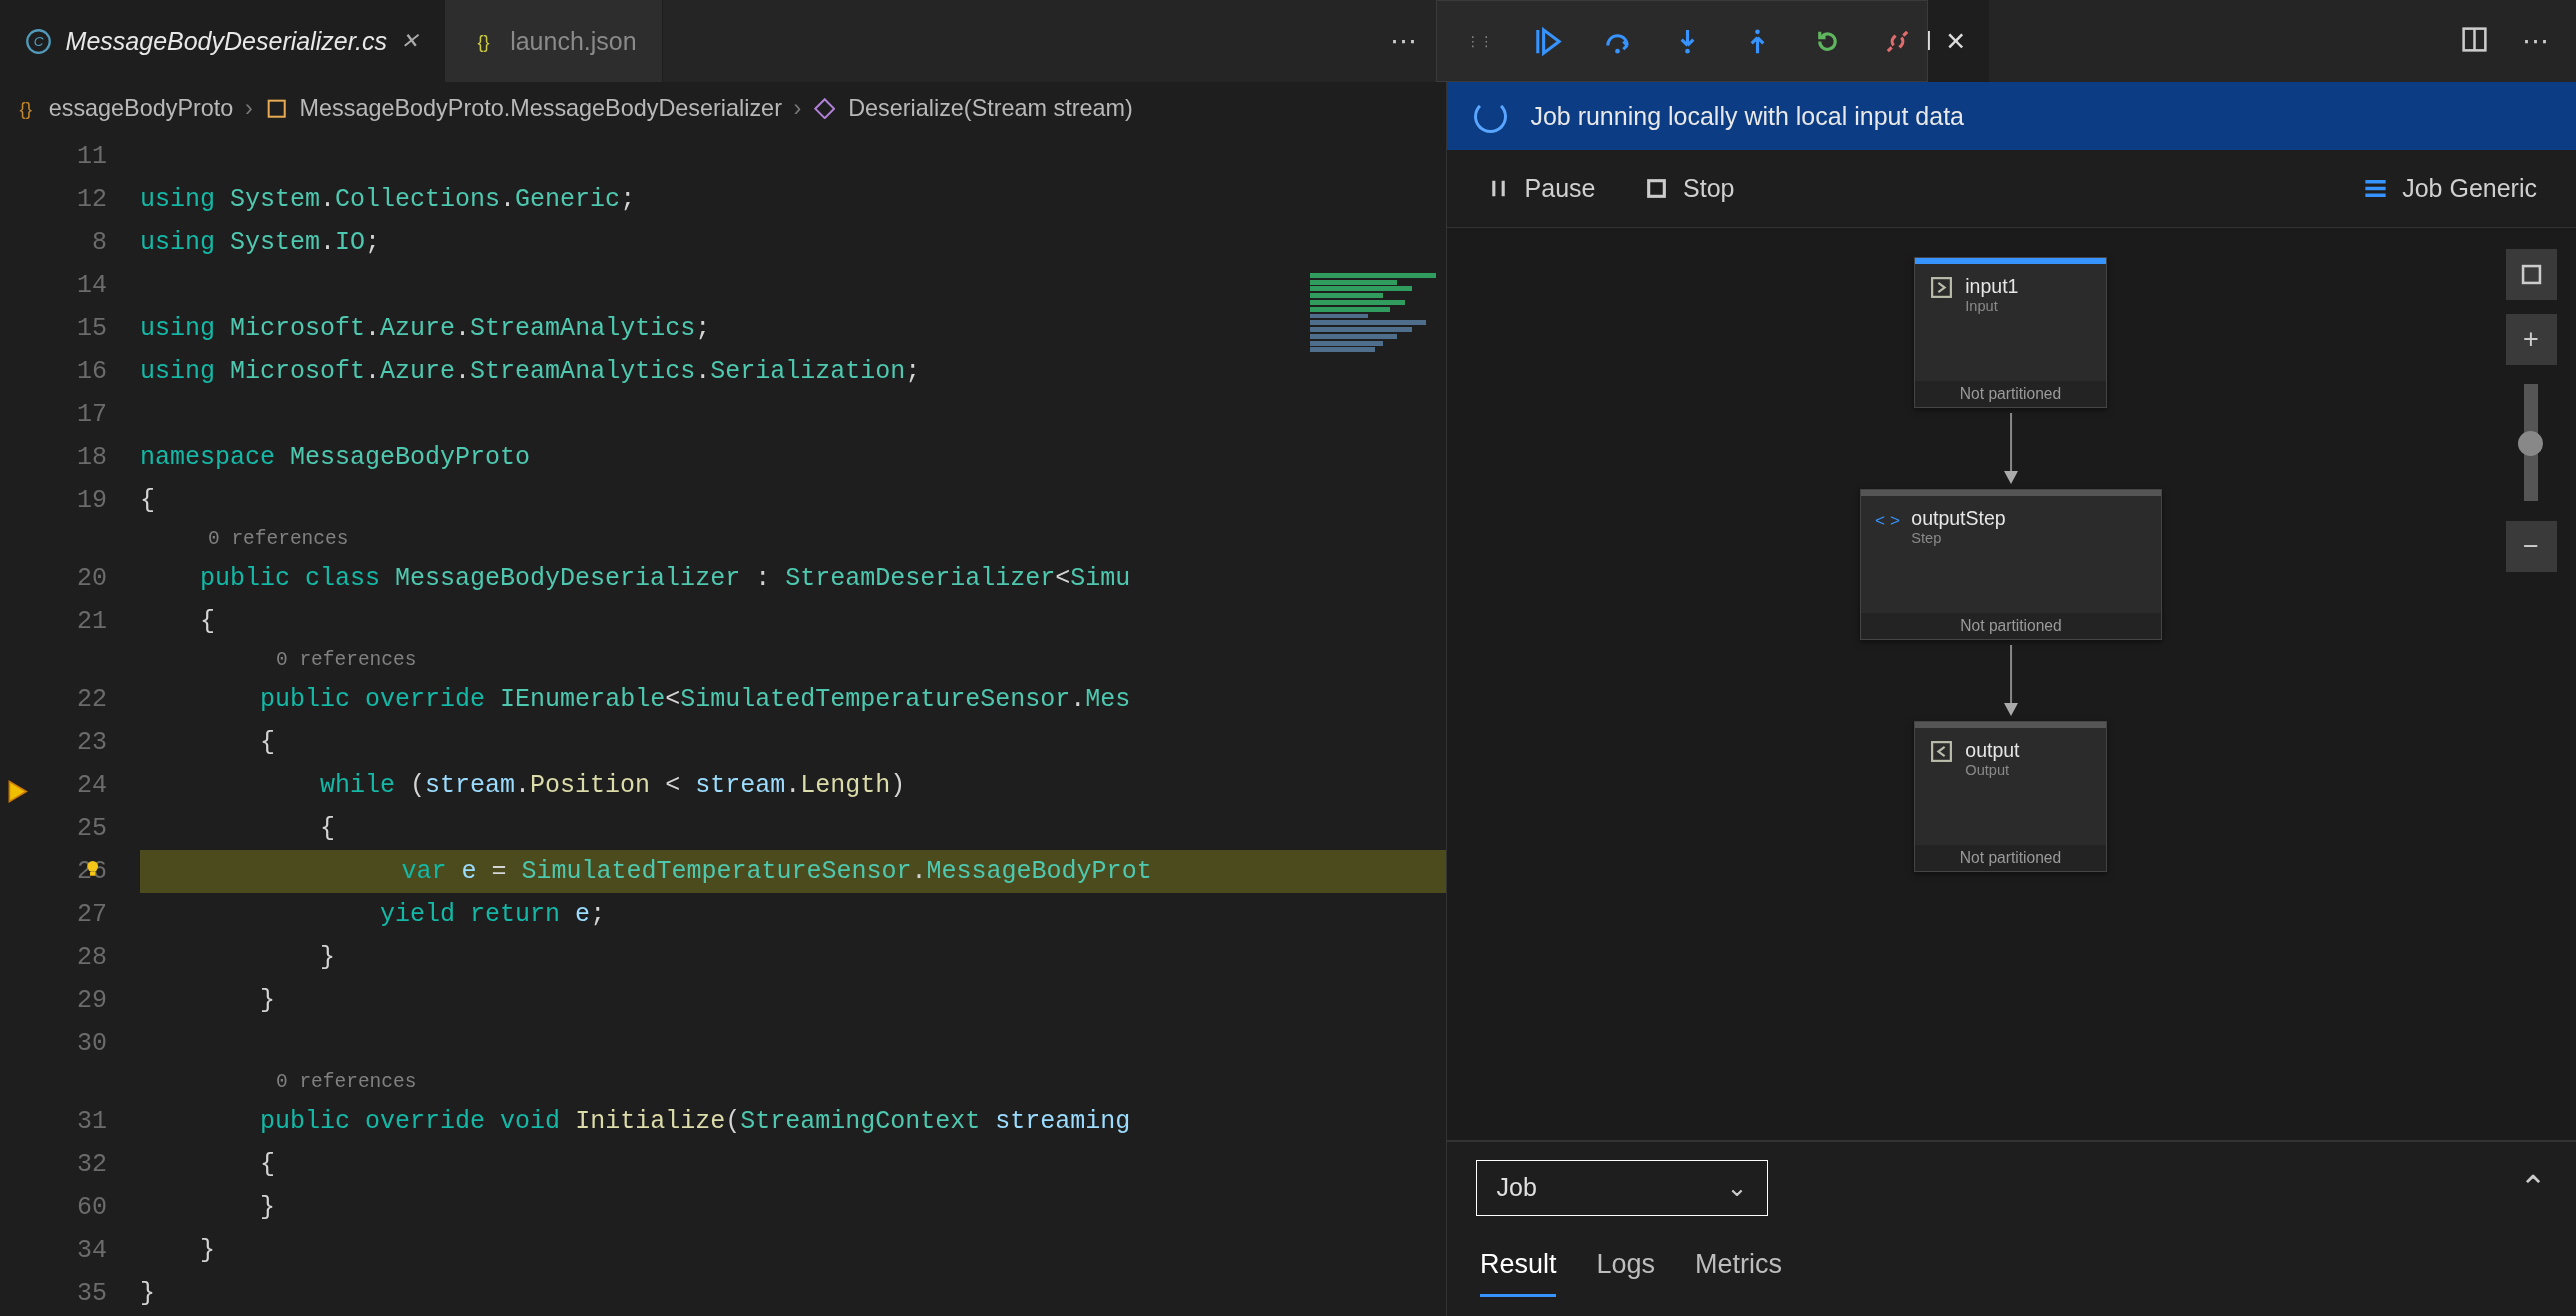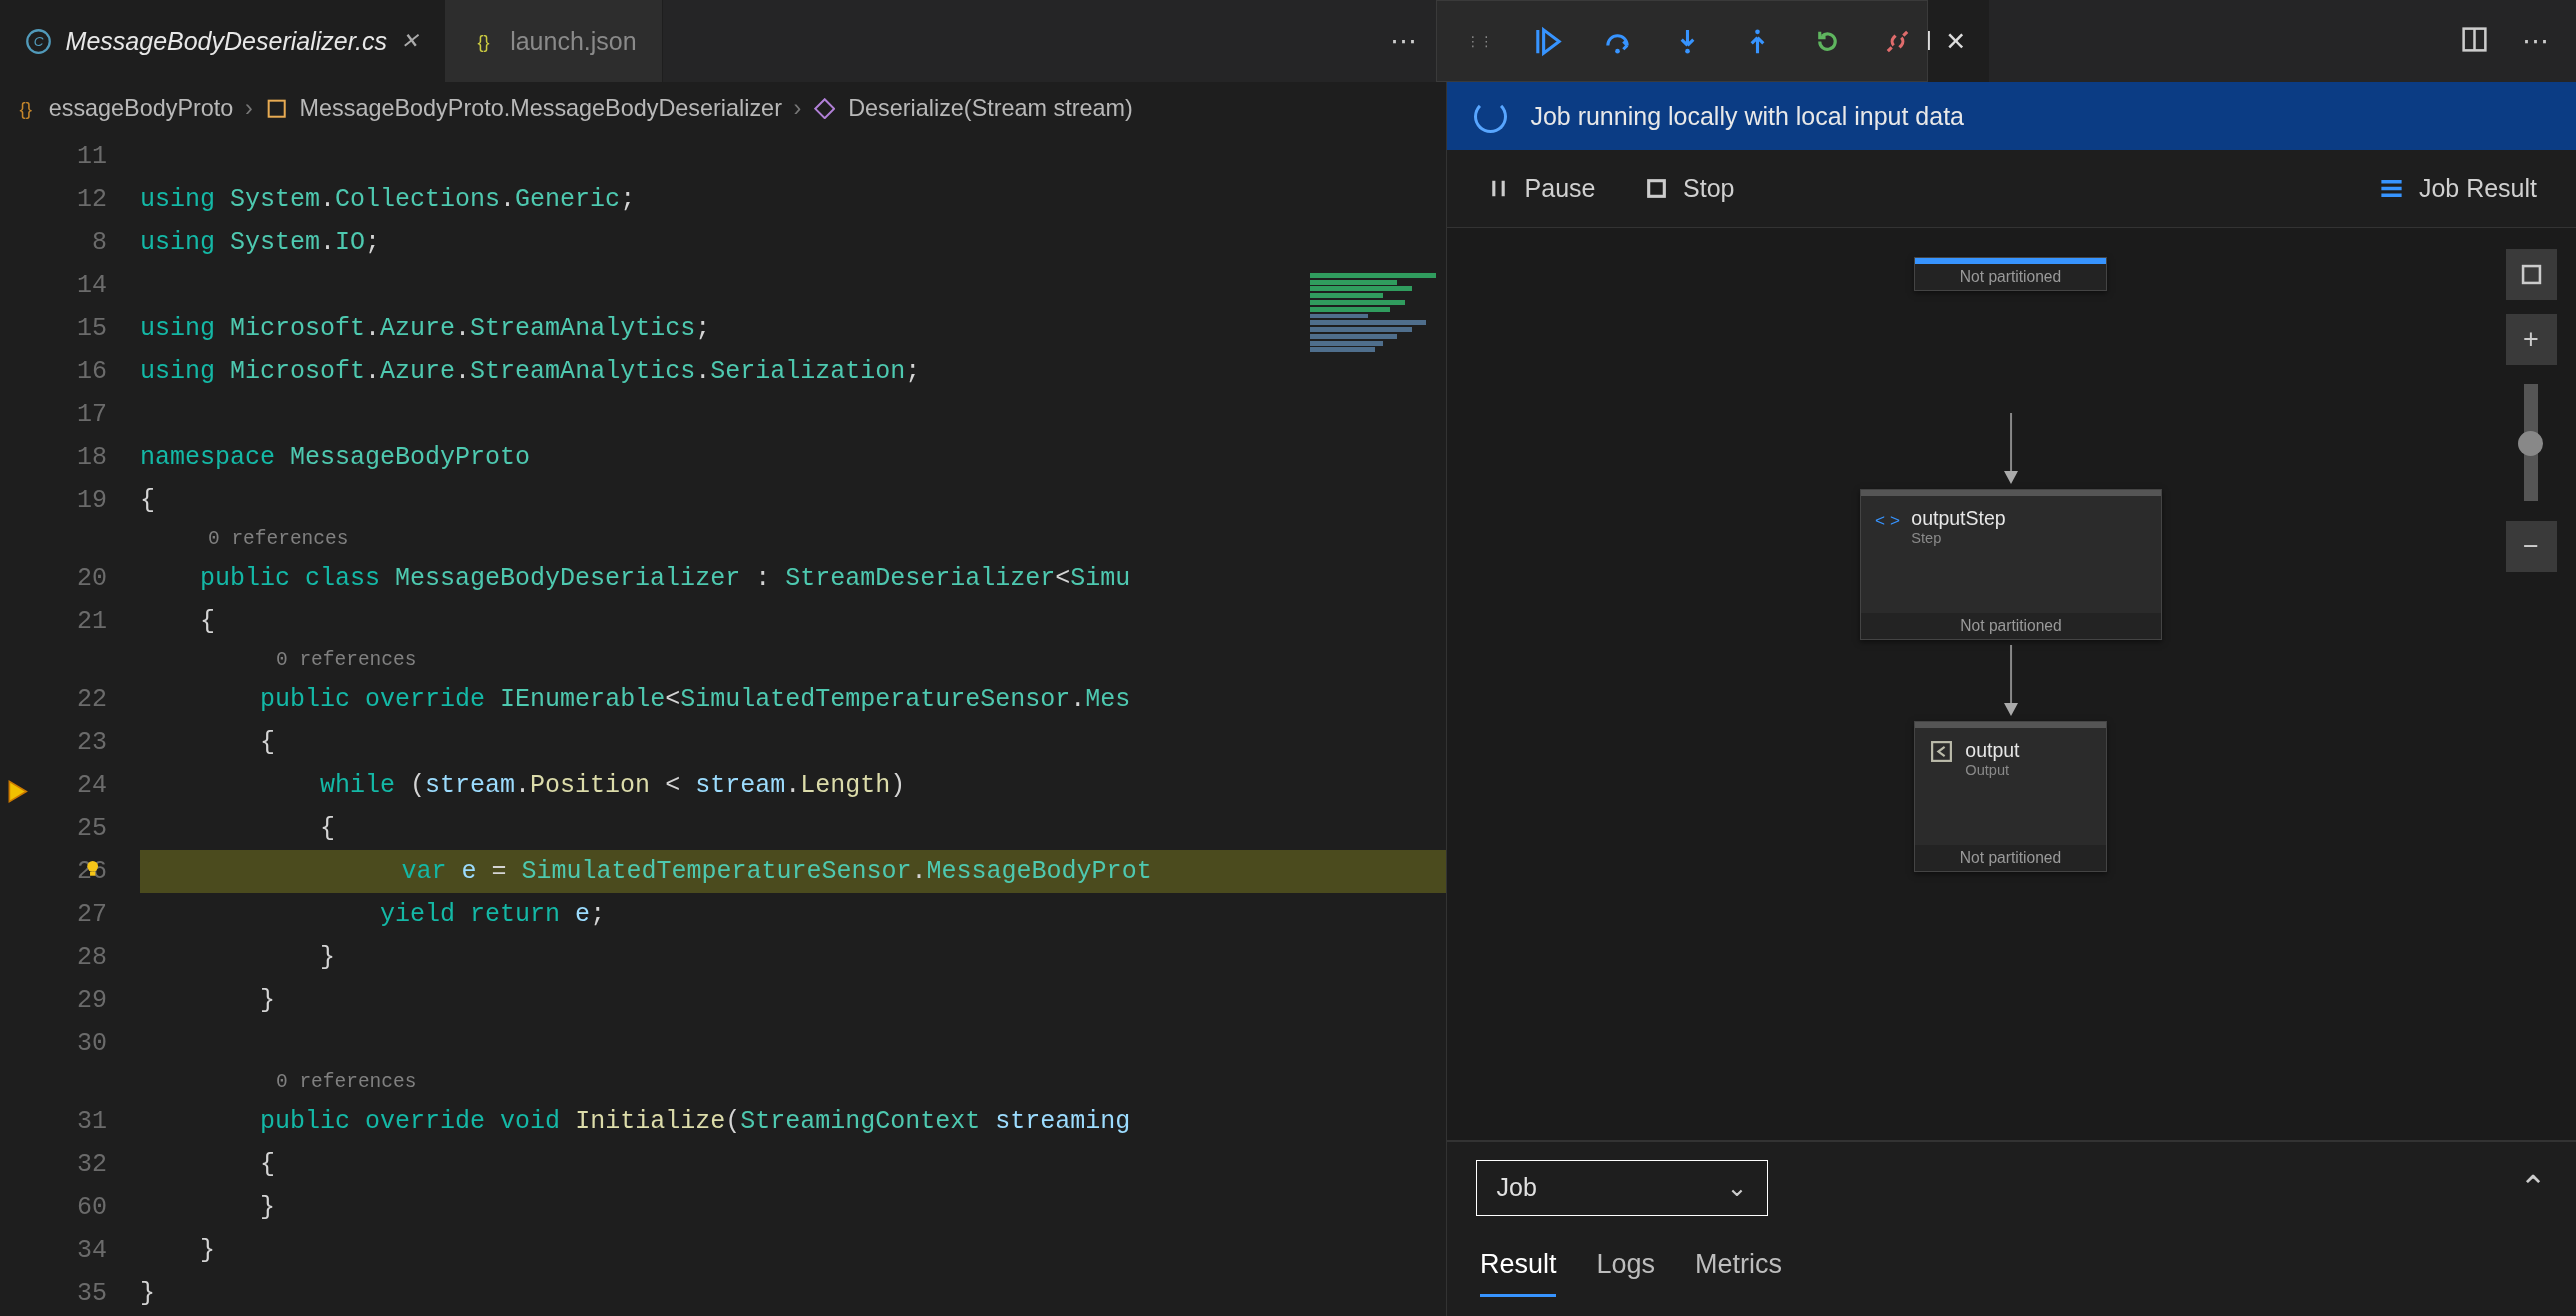--- a/index.html
+++ b/index.html
@@ -319,28 +319,40 @@
           <svg class="ci" viewBox="0 0 16 16">
               <rect x="3" y="3" width="10" height="10" fill="none" stroke="#ccc" stroke-width="2"></rect>
             </svg>
           <span>Stop</span>
         </div>
       </div>
       <div class="job-summary">
         <svg width="27" height="27" viewBox="0 0 16 16">
             <path d="M2 4h12M2 8h12M2 12h12" stroke="#3794ff" stroke-width="2"></path>
           </svg>
-        <span>Job Result</span>
+        <span>Job Generic</span>
       </div>
     </div>
 
     <div class="diagram">
 
       <div class="dnode" style="left:467px; top:29px;">
         <div class="topbar" style="background:#3794ff;"></div>
+        <div class="body">
+          <span class="node-icon">
+            <svg viewBox="0 0 16 16" width="25" height="25">
+                <rect x="2" y="2" width="12" height="12" fill="none" stroke="#bba" stroke-width="1.4"></rect>
+                <path d="M6 5l4 3-4 3" fill="none" stroke="#bba" stroke-width="1.4"></path>
+              </svg>
+          </span>
+          <div>
+            <div class="nlabel">input1</div>
+            <div class="nsub">Input</div>
+          </div>
+        </div>
         <div class="footer">Not partitioned</div>
       </div>
 
       <div class="arrowcol" style="top:185px; height:58px; left:564px;"></div>
       <div class="arrowhead" style="top:243px; left:564px;"></div>
 
       <div class="dnode step" style="left:413px; top:261px;">
         <div class="topbar" style="background:#555;"></div>
         <div class="body">
           <span class="node-icon">

